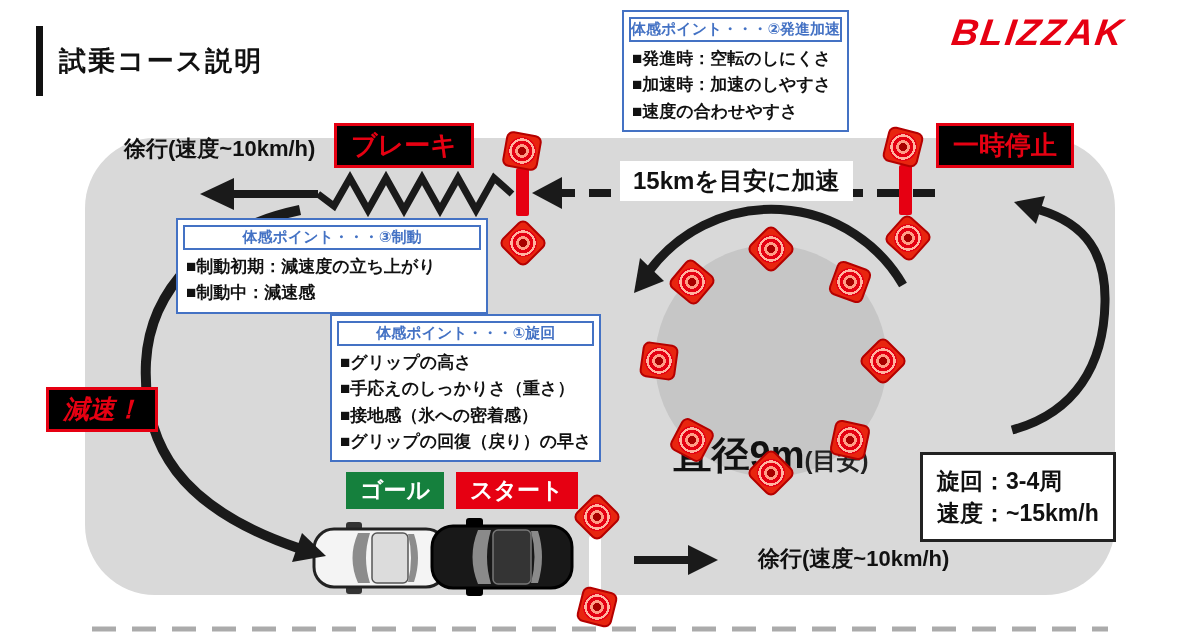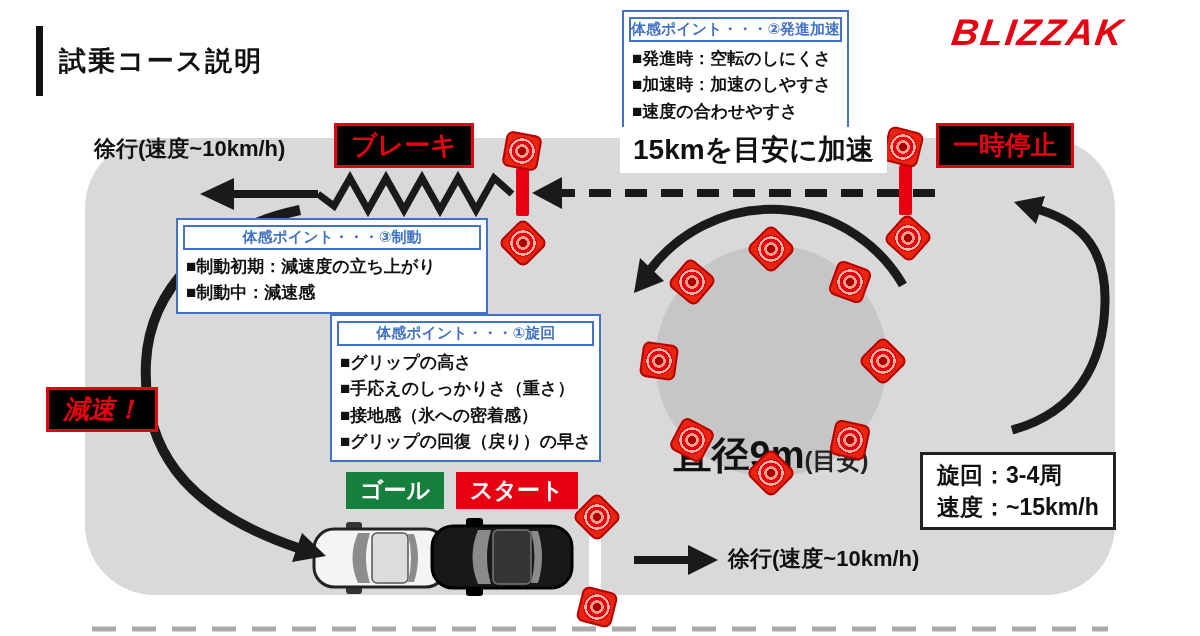--- a/index.html
+++ b/index.html
@@ -21,25 +21,25 @@
         letter-spacing:2px;transform:skewX(-8deg);z-index:6;white-space:nowrap;}
 
   
   .info-box{position:absolute;background:#fff;border:2px solid #4472c4;padding:5px;z-index:5;box-sizing:border-box;}
   .ib-hdr{border:2px solid #4472c4;color:#4472c4;text-align:center;font-size:15px;font-weight:700;padding:1px 0;margin-bottom:4px;white-space:nowrap;}
   .ib-item{font-size:17px;font-weight:700;line-height:1.55;white-space:nowrap;padding:0 3px;}
 
   
   .sign{position:absolute;z-index:5;font-weight:700;white-space:nowrap;box-sizing:border-box;}
   .red-outline{background:#000000;border:3px solid #e60012;color:#e60012;font-size:26px;padding:2px 14px;}
-  .white-plain{background:#fff;color:#111;font-size:28px;padding:4px 13px;}
+  .white-plain{background:#fff;color:#111;font-size:24px;padding:4px 13px;margin-top:34px;}
   .goal{background:#15803d;color:#fff;font-size:23px;padding:3px 14px;}
   .start{background:#e60012;color:#fff;font-size:23px;padding:3px 14px;}
-  .spec{background:#fff;border:3px solid #222;color:#111;font-size:23px;padding:4px 14px;line-height:1.4;}
-  .slow-label{position:absolute;font-size:22px;font-weight:700;color:#111;z-index:5;white-space:nowrap;}
+  .spec{background:#fff;border:3px solid #222;color:#111;font-size:23px;padding:10px 14px;line-height:1.4;}
+  .slow-label{position:absolute;font-size:22px;font-weight:700;color:#111;z-index:5;white-space:nowrap;margin-left:30px;}
 
   
   .cone{position:absolute;width:36px;height:36px;background:#e8250f;border:2px solid #b50000;border-radius:7px;box-sizing:border-box;z-index:4;}
   .cone::before{content:"";position:absolute;inset:2px;border-radius:50%;
     background:radial-gradient(circle,#a80000 0 20%,#ff9d86 20% 34%,#e40012 34% 52%,#ffb3a0 52% 64%,#e40012 64% 100%);}
   .redbar{position:absolute;width:13px;background:#e60012;border-radius:2px;z-index:4;}
   .whitebar{position:absolute;width:12px;background:#ffffff;border-radius:2px;z-index:4;}
 
   
   .overlay{position:absolute;left:0;top:0;z-index:3;pointer-events:none;}

